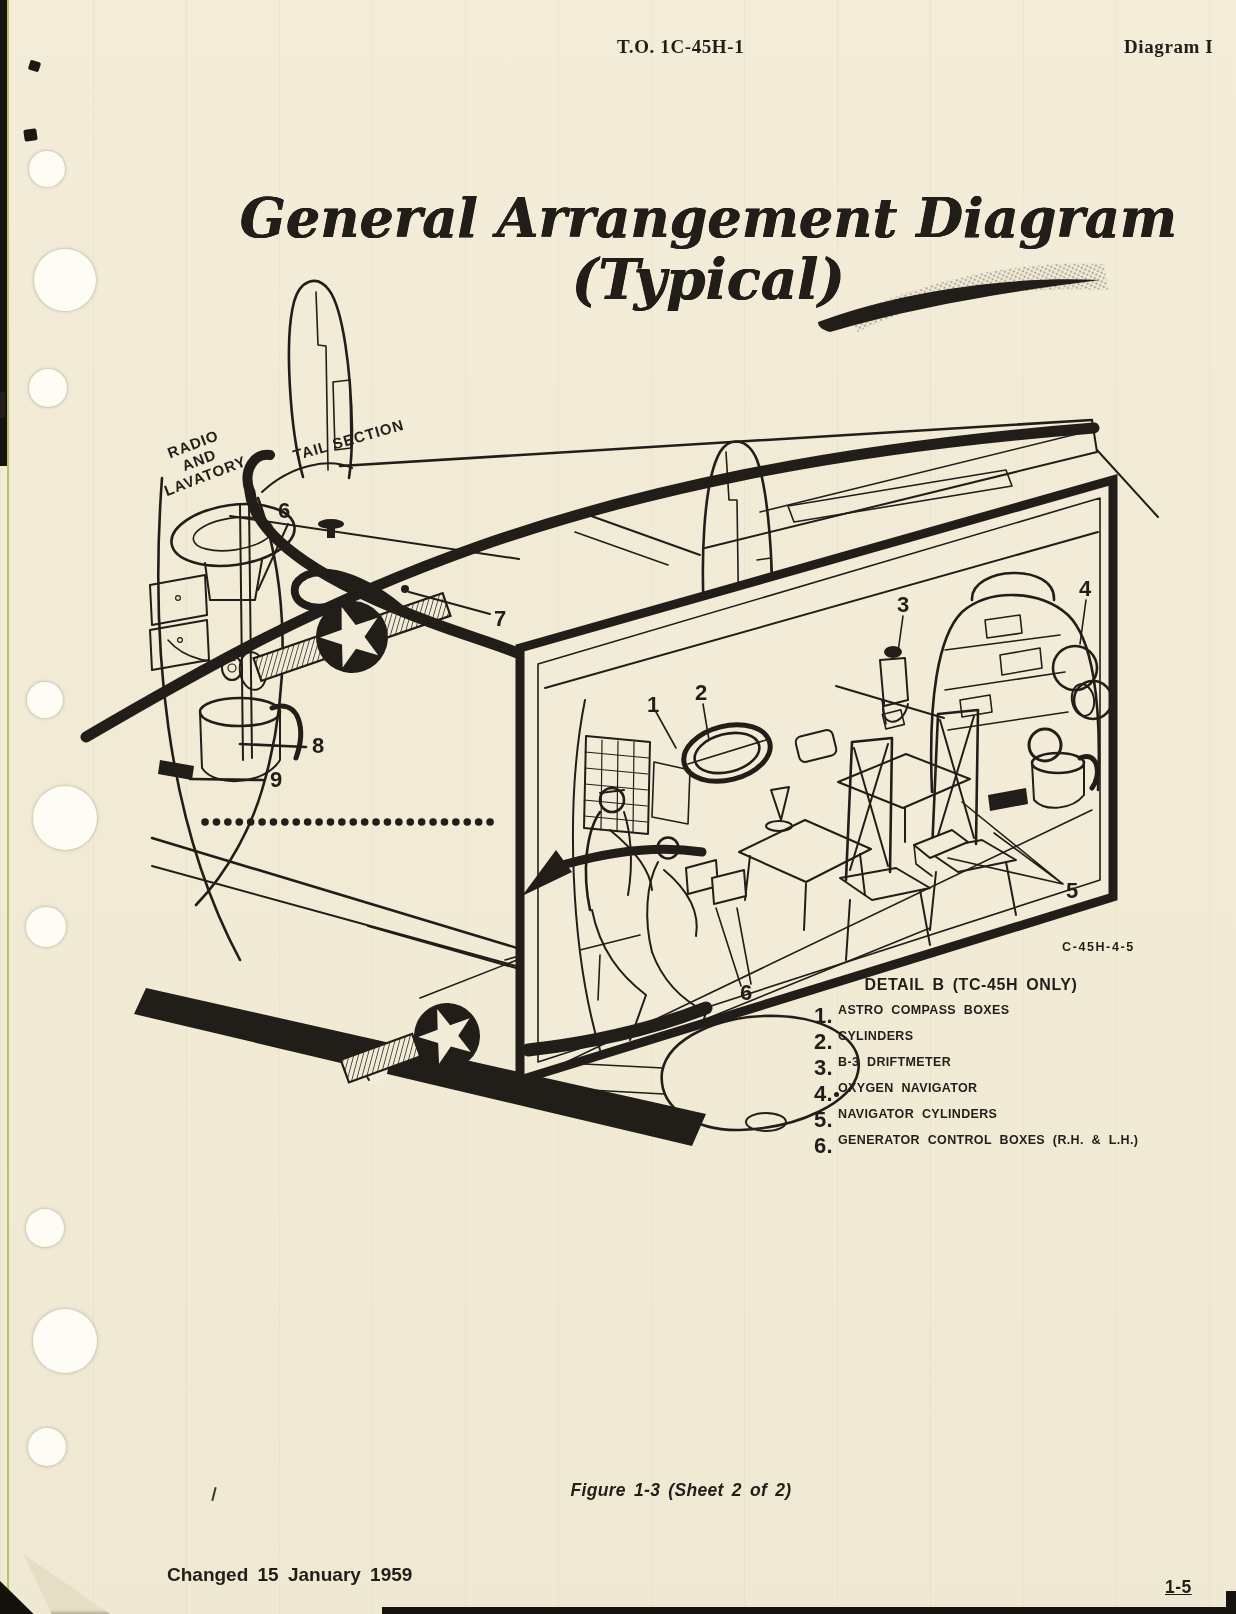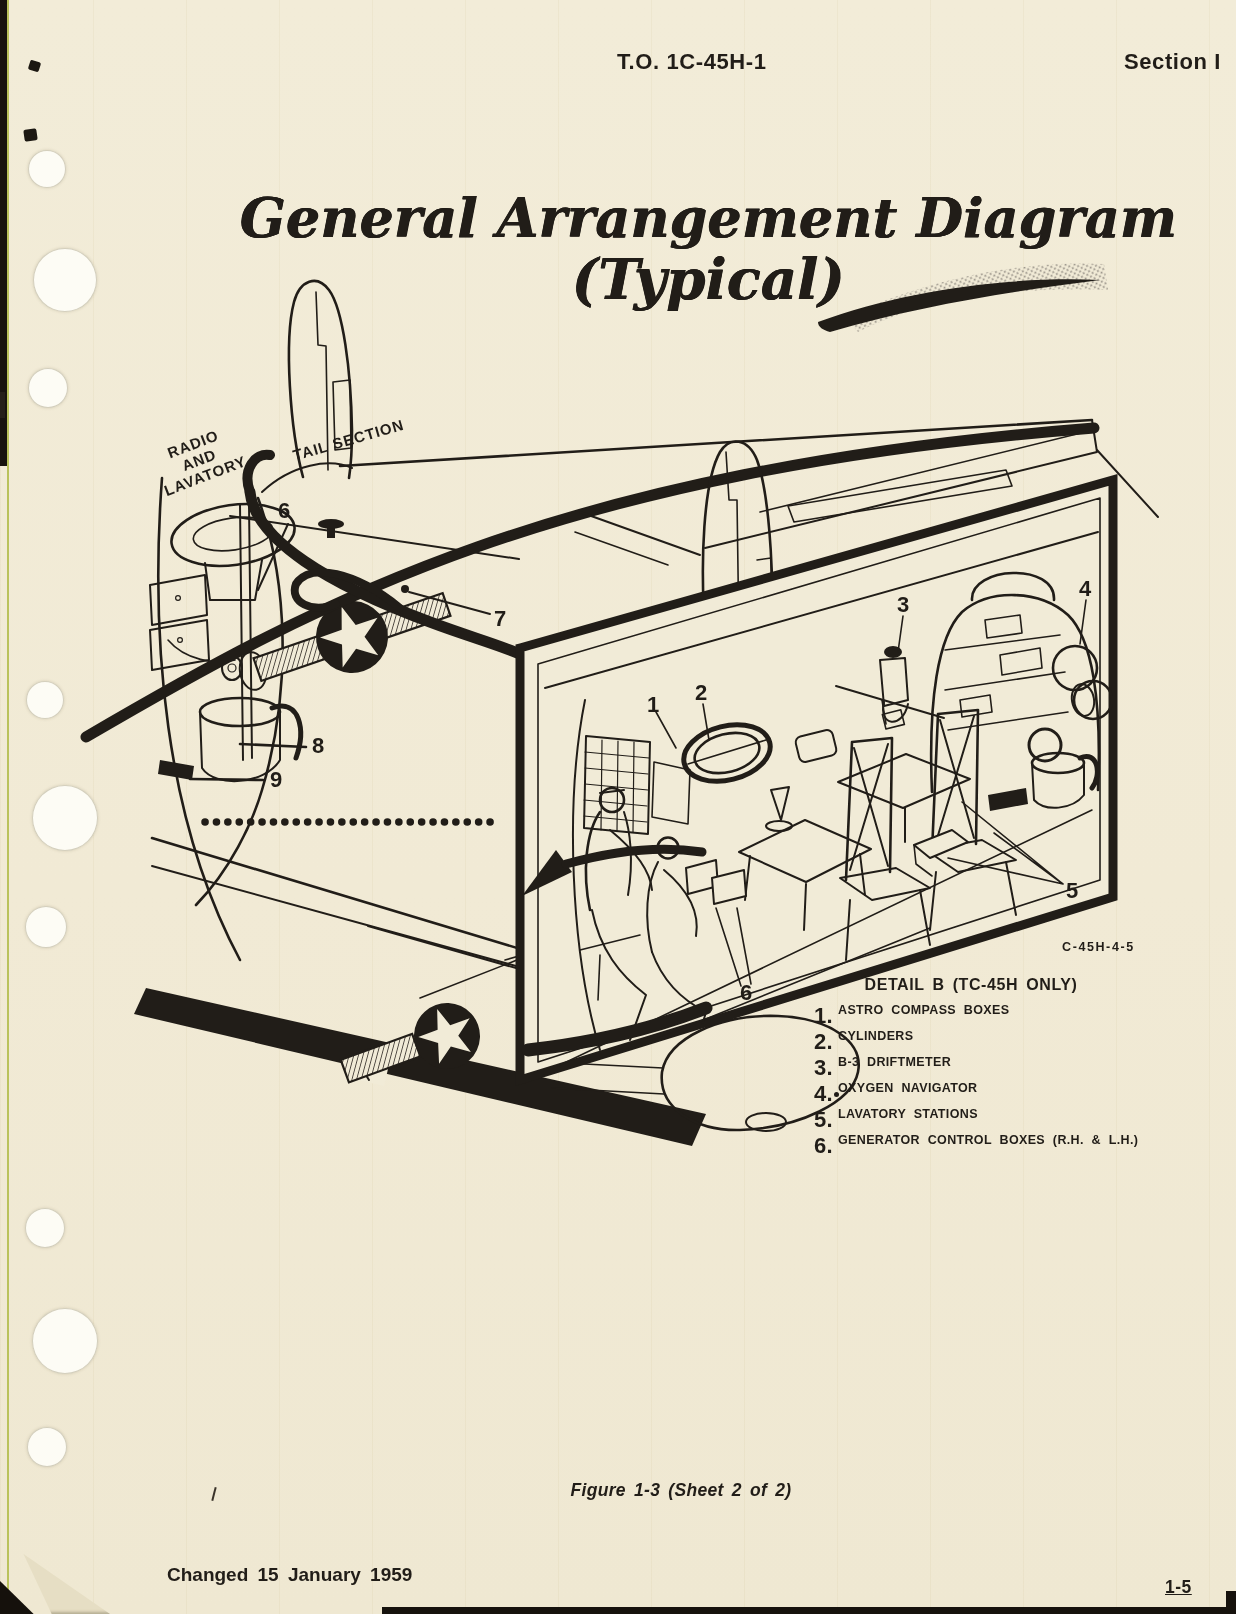--- a/index.html
+++ b/index.html
@@ -19,21 +19,21 @@
   .mark2{left:24px;top:129px;width:13px;height:12px;background:#1c1812;border-radius:2px;transform:rotate(-8deg);}
   .corner-black{left:0;top:1568px;width:58px;height:46px;background:#15110c;
     clip-path:polygon(0 28%,58% 100%,0 100%);}
   .corner-fold{left:16px;top:1554px;width:94px;height:60px;background:#e6dec4;
     clip-path:polygon(8% 0,100% 100%,38% 100%);box-shadow:inset 2px -2px 3px rgba(90,80,55,.35);}
   .bottom-strip{left:382px;top:1607px;width:854px;height:7px;background:#16120d;}
   .bottom-nub{left:1226px;top:1591px;width:10px;height:23px;background:#16120d;}
   .hole{position:absolute;border-radius:50%;background:#fdfcf5;
     box-shadow:inset 0 0 0 1px rgba(151,139,104,.4),0 0 3px rgba(122,110,75,.25);}
   
-  .hdr{top:49px;font-size:22px;font-weight:bold;letter-spacing:.6px;white-space:nowrap;}
+  .hdr{top:36px;font-size:19px;font-weight:bold;letter-spacing:.6px;white-space:nowrap;font-family:Liberation Serif, serif;}
   .title-line{left:0;right:0;text-align:center;transform:translateX(90px);
     font-family:"DejaVu Serif",serif;font-style:italic;font-weight:bold;color:#211d18;
     text-shadow:.7px 0 #211d18, .3px .3px #211d18;white-space:nowrap;}
   .t1{top:186px;font-size:54px;}
   .t2{top:246px;font-size:56px;}
   .legend{left:806px;top:976px;width:330px;}
   .legend-title{text-align:center;font-size:16px;font-weight:bold;letter-spacing:.6px;word-spacing:3px;white-space:nowrap;}
   .legend-list{margin-top:9px;padding-left:8px;}
   .legend-row{display:flex;font-size:12.5px;font-weight:bold;line-height:14.6px;
     letter-spacing:.35px;word-spacing:4px;white-space:nowrap;}
@@ -313,21 +313,21 @@
   <div class="abs hole" style="left:33px;top:248px;width:64px;height:64px;"></div>
   <div class="abs hole" style="left:28px;top:368px;width:40px;height:40px;"></div>
   <div class="abs hole" style="left:26px;top:681px;width:38px;height:38px;"></div>
   <div class="abs hole" style="left:32px;top:785px;width:66px;height:66px;"></div>
   <div class="abs hole" style="left:25px;top:906px;width:42px;height:42px;"></div>
   <div class="abs hole" style="left:25px;top:1208px;width:40px;height:40px;"></div>
   <div class="abs hole" style="left:32px;top:1308px;width:66px;height:66px;"></div>
   <div class="abs hole" style="left:27px;top:1427px;width:40px;height:40px;"></div>
 
   <div class="abs hdr" style="left:617px;">T.O. 1C-45H-1</div>
-  <div class="abs hdr" style="left:1124px;">Section I</div>
+  <div class="abs hdr" style="left:1124px;">Diagram I</div>
 
   <div class="abs title-line t1">General Arrangement Diagram</div>
   <div class="abs title-line t2">(Typical)</div>
 
   <div class="abs draw-num">C-45H-4-5</div>
 
   <div class="abs legend">
     <div class="legend-title">DETAIL B (TC-45H ONLY)</div>
     <div class="legend-list">
       <div class="legend-row">
@@ -341,21 +341,21 @@
       <div class="legend-row">
         <span class="num">3.</span>
         <span>B-3 DRIFTMETER</span>
       </div>
       <div class="legend-row">
         <span class="num">4.</span>
         <span>OXYGEN NAVIGATOR</span>
       </div>
       <div class="legend-row">
         <span class="num">5.</span>
-        <span>LAVATORY STATIONS</span>
+        <span>NAVIGATOR CYLINDERS</span>
       </div>
       <div class="legend-row">
         <span class="num">6.</span>
         <span>GENERATOR CONTROL BOXES (R.H. &amp; L.H.)</span>
       </div>
     </div>
   </div>
   <div class="abs legend-dot"></div>
 
   <div class="abs tick"></div>

